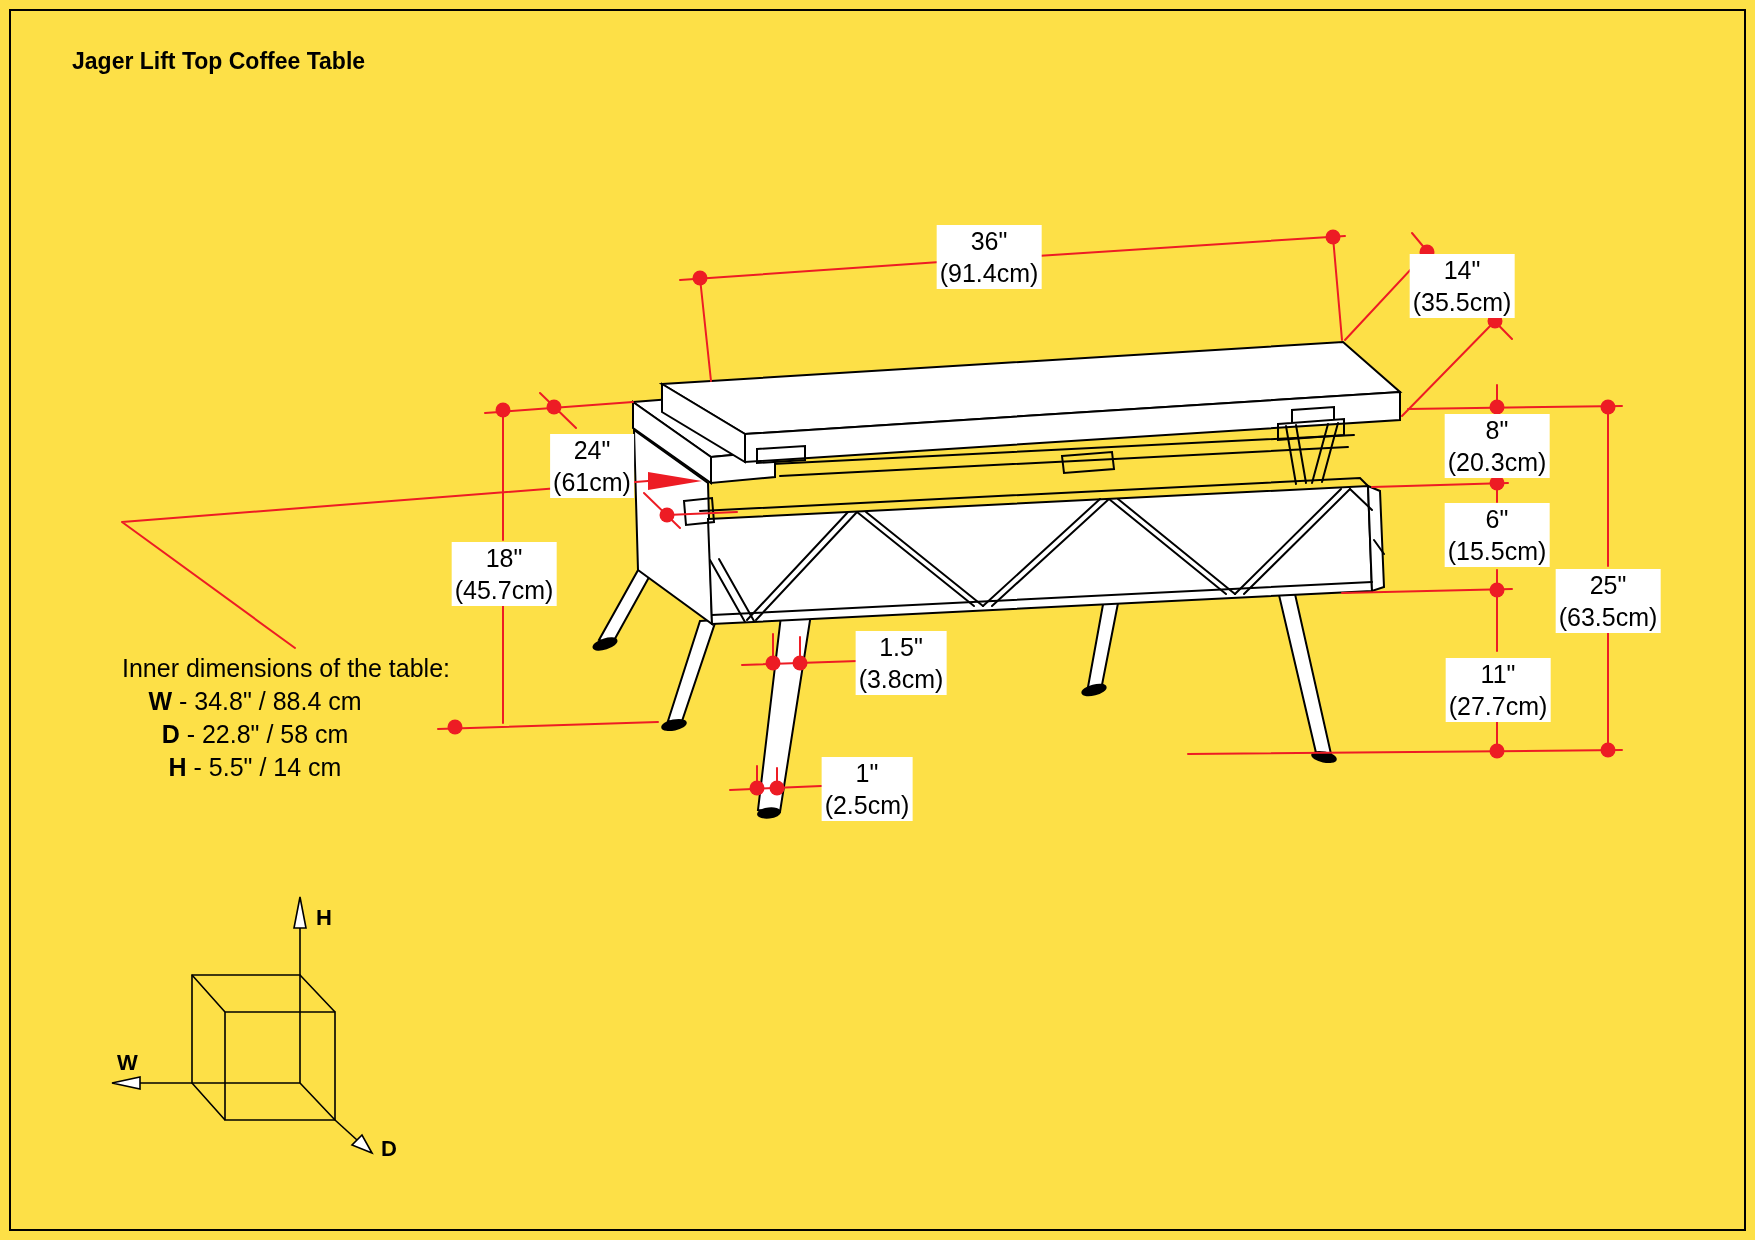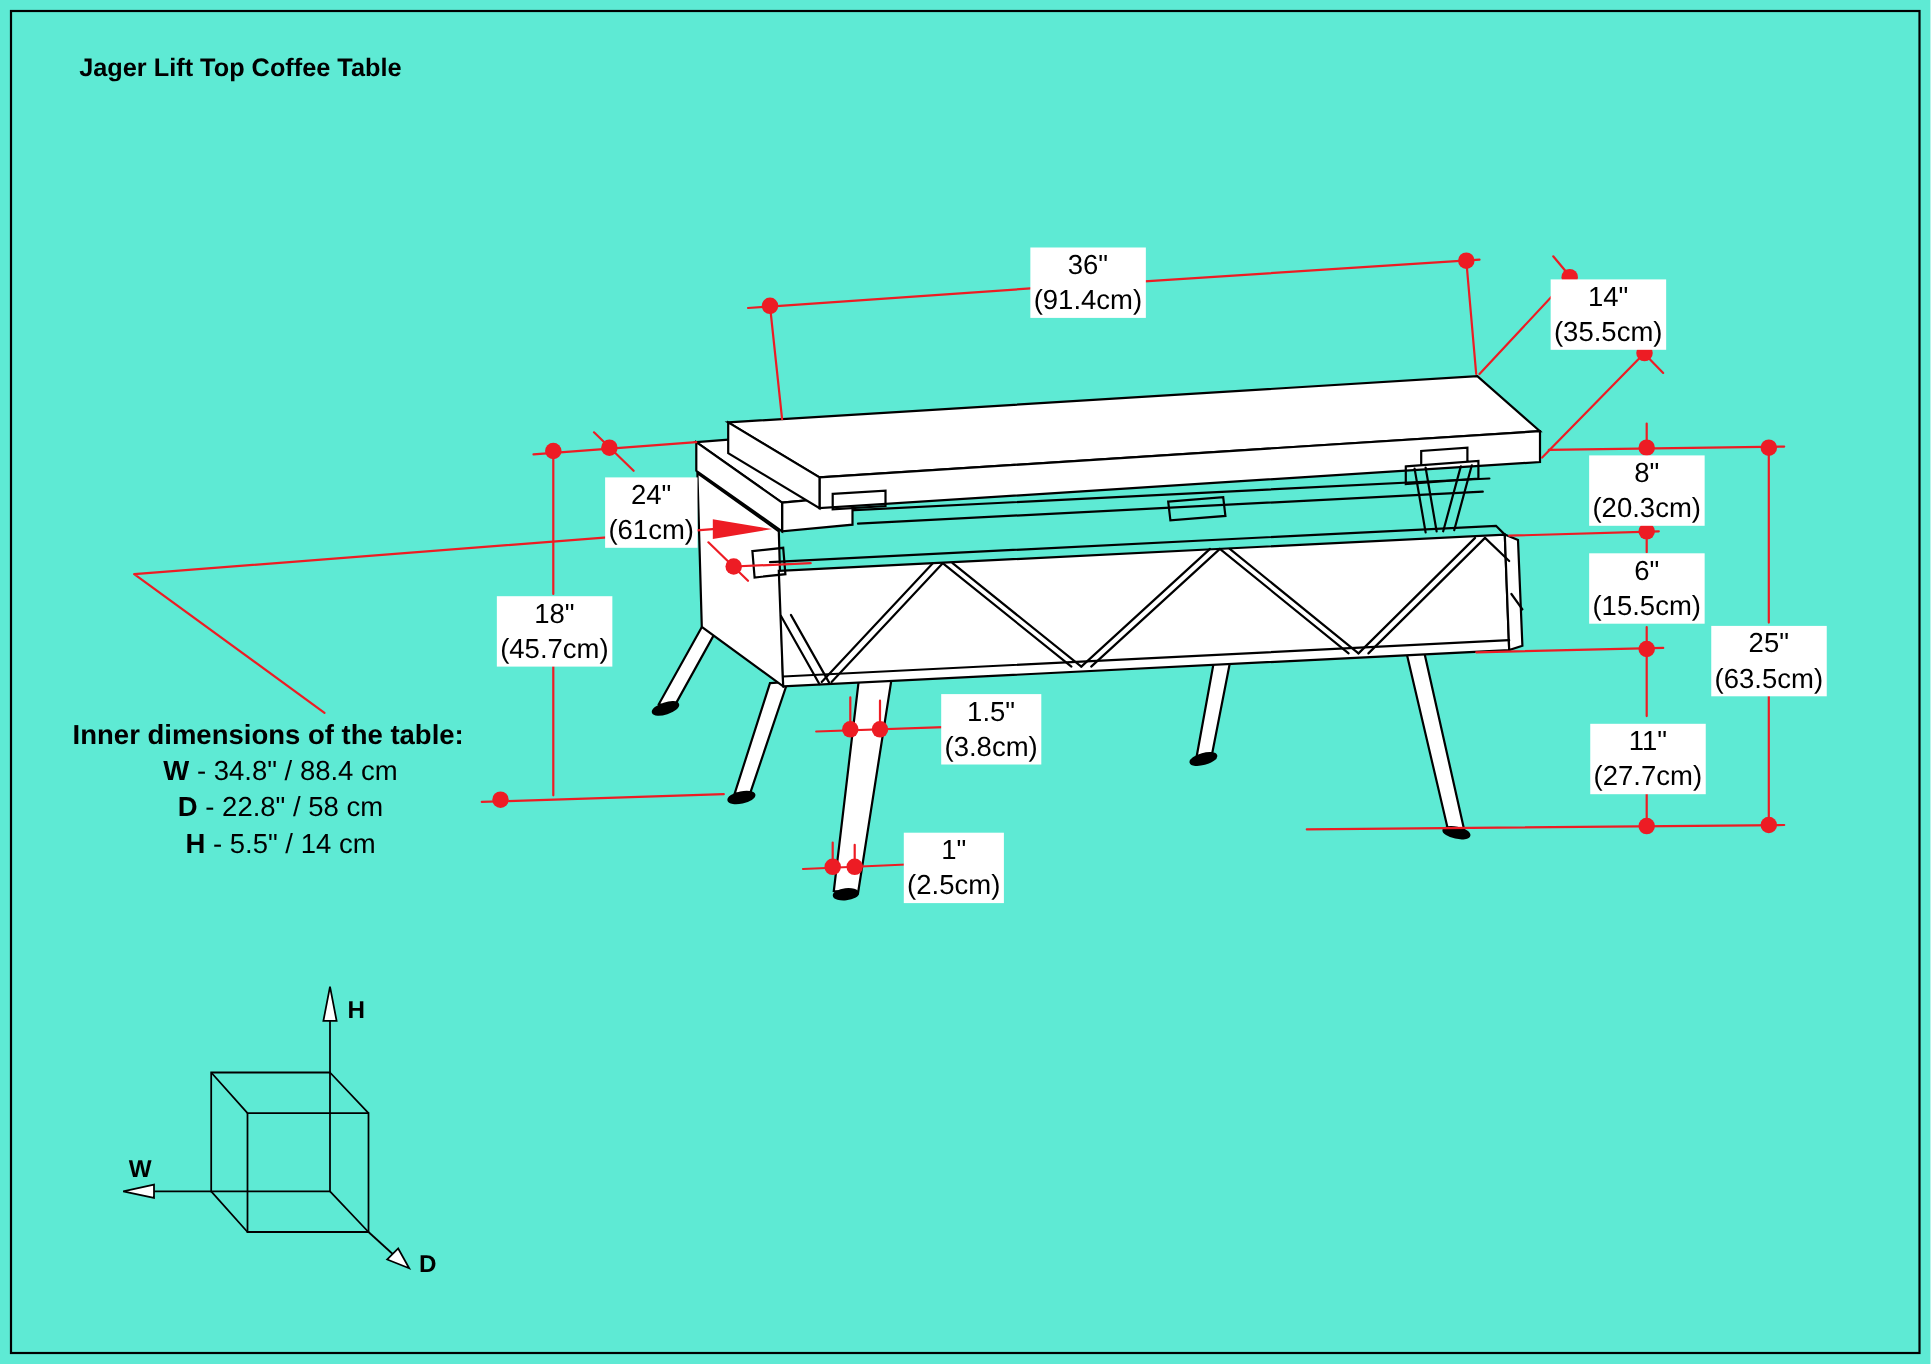--- a/index.html
+++ b/index.html
@@ -1,25 +1,25 @@
 <!DOCTYPE html>
 <html style="--red: #ed1c24; --black: #000000;"><head>
 <meta charset="utf-8">
 <style>
   :root{ --red:#ed1c24; --black:#000; }
   html,body{margin:0;padding:0;background:#fff;}
-  .canvas{position:relative;width:1755px;height:1240px;background:#5eead4;
+  .canvas{position:relative;width:1755px;height:1240px;background:#fde047;
           font-family:"Liberation Sans", sans-serif;color:#000;overflow:hidden;}
   .frame{position:absolute;left:9px;top:9px;right:9px;bottom:9px;border:2px solid #000;}
   .title{position:absolute;left:72px;top:48px;font-size:23px;font-weight:bold;white-space:nowrap;}
   svg.drawing{position:absolute;left:0;top:0;}
   .dim{position:absolute;transform:translateX(-50%);text-align:center;font-size:25px;
        line-height:32px;white-space:nowrap;background:#fff;padding:0 3px;}
   .inner-block{position:absolute;left:60px;top:652px;width:390px;font-size:25px;line-height:33px;}
-  .inner-block .head{text-align:left;padding-left:6px;font-weight:bold;}
+  .inner-block .head{text-align:right;padding-left:6px;}
   .inner-block .row{text-align:center;}
   .axis-label{position:absolute;font-size:22px;font-weight:bold;}
   .net{position:absolute;left:1293px;top:1152px;font-size:26px;white-space:nowrap;}
   .net b{font-weight:bold;}
 </style>
 </head>
 <body>
 
 <div class="canvas">
   <div class="frame"></div>

